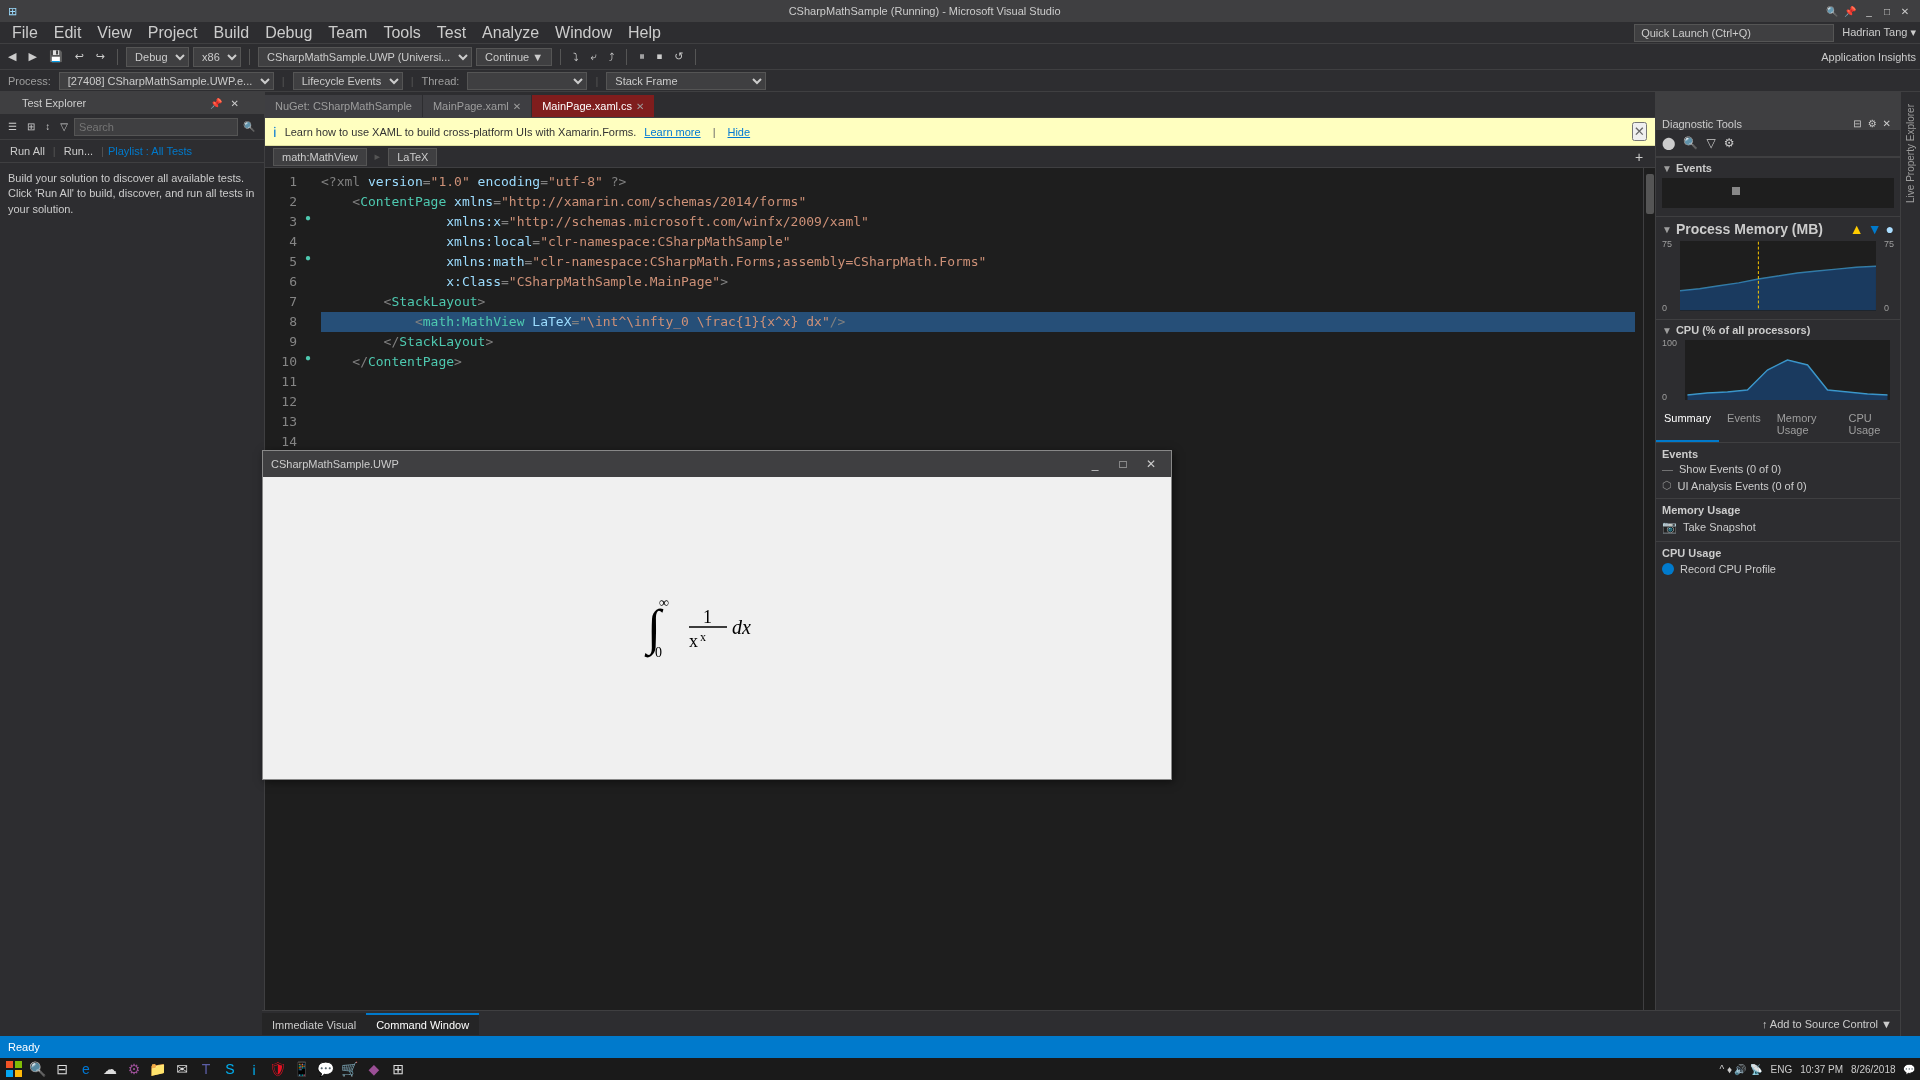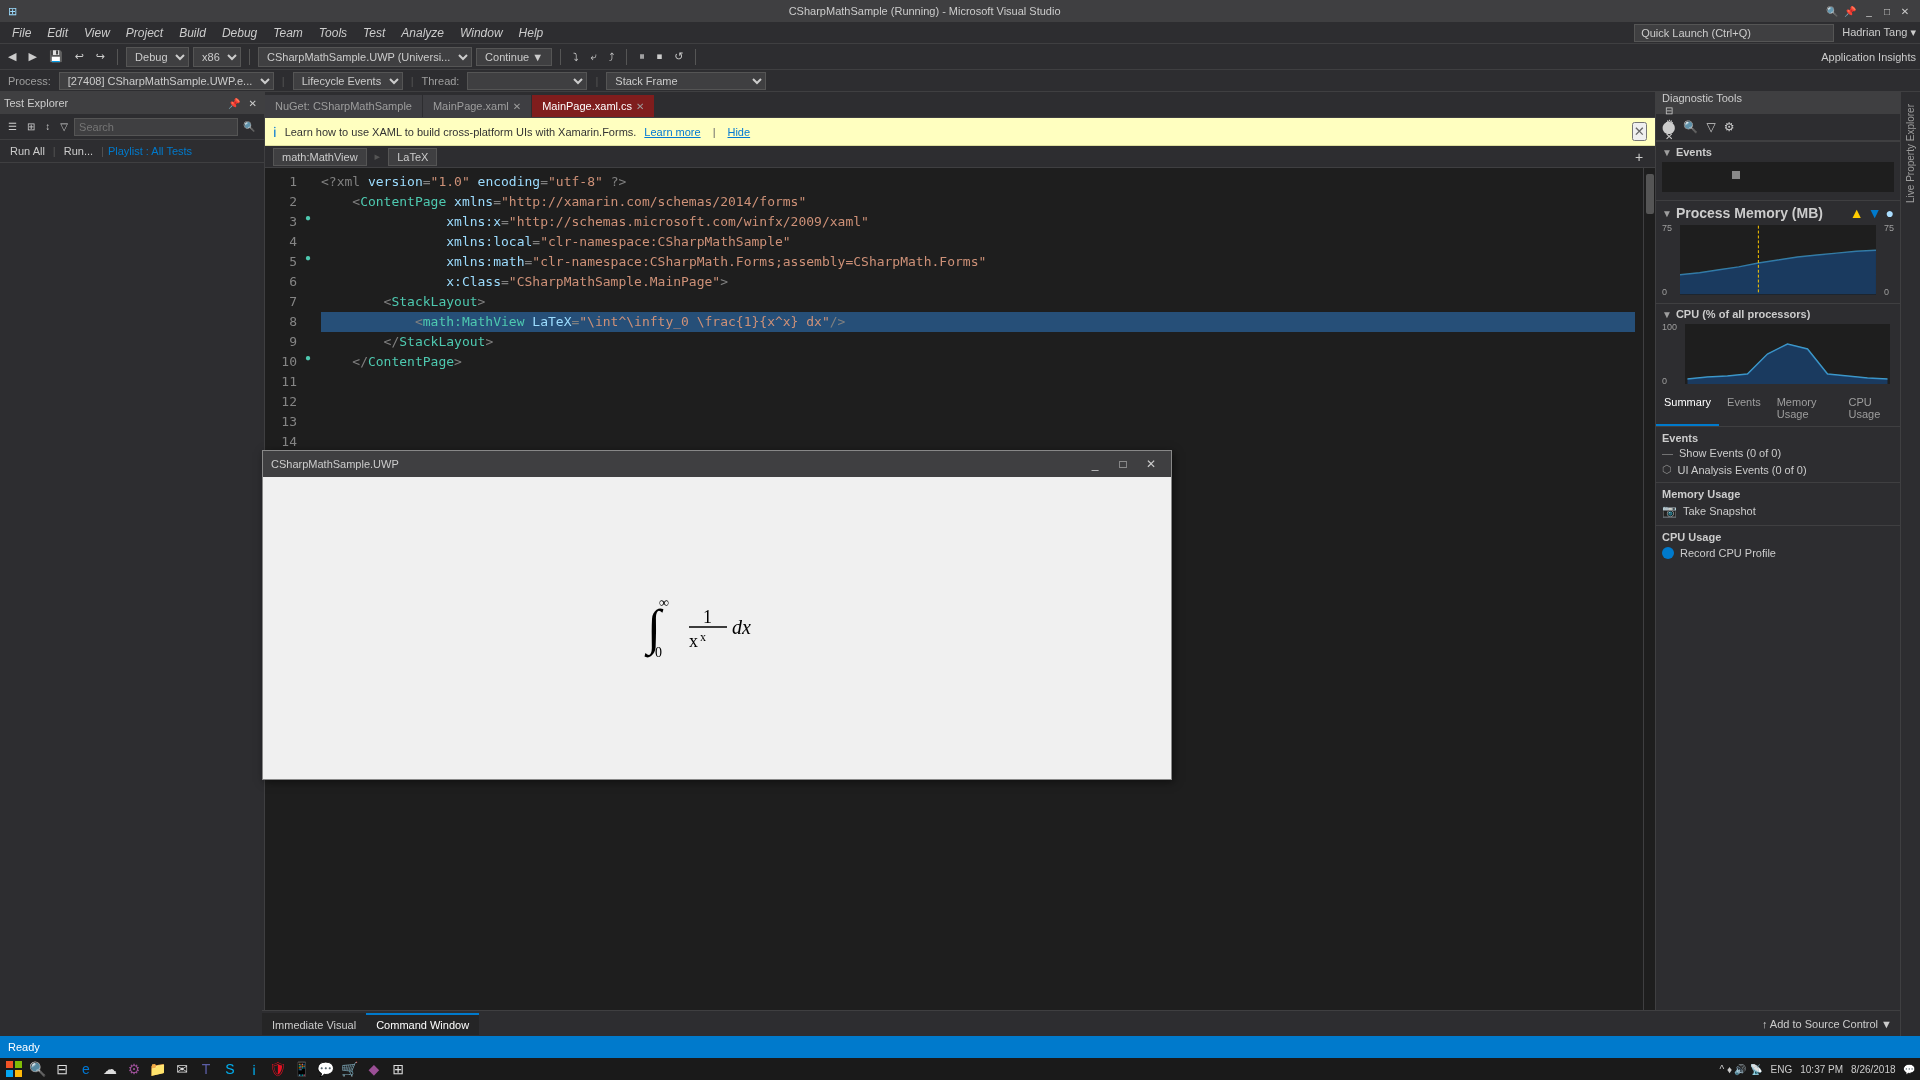--- a/index.html
+++ b/index.html
@@ -6,39 +6,39 @@
     body { font-family: 'Segoe UI', sans-serif; font-size: 12px; background: #2d2d30; color: #ddd; width: 1920px; height: 1080px; overflow: hidden; }
     
     
     .title-bar { background: #3f3f41; height: 22px; display: flex; align-items: center; padding: 0 8px; color: #ccc; font-size: 11px; }
     .title-bar .title { flex: 1; text-align: center; }
     .title-bar .window-controls { display: flex; gap: 4px; }
     .title-bar .win-btn { width: 14px; height: 14px; display: flex; align-items: center; justify-content: center; font-size: 10px; color: #ccc; cursor: pointer; }
     
     
     .menu-bar { background: #2d2d30; height: 22px; display: flex; align-items: center; padding: 0 4px; border-bottom: 1px solid #3f3f41; }
-    .menu-item { padding: 2px 8px; color: #ccc; font-size: 12px; cursor: pointer; font-style: italic; }
+    .menu-item { padding: 2px 8px; color: #ccc; font-size: 16px; cursor: pointer; }
     
     
     .toolbar { background: #2d2d30; height: 26px; display: flex; align-items: center; padding: 0 4px; border-bottom: 1px solid #3f3f41; gap: 4px; }
     .toolbar-btn { background: transparent; border: none; color: #ccc; padding: 2px 4px; cursor: pointer; font-size: 11px; }
     .toolbar-sep { width: 1px; height: 16px; background: #555; margin: 0 4px; }
     .toolbar-dropdown { background: #3f3f41; border: 1px solid #555; color: #ccc; height: 20px; font-size: 11px; padding: 0 4px; }
     
     
     .process-bar { background: #2d2d30; height: 22px; display: flex; align-items: center; padding: 0 8px; font-size: 11px; color: #ccc; border-bottom: 1px solid #3f3f41; gap: 8px; }
     .process-label { color: #9e9e9e; }
     .process-dropdown { background: #3f3f41; border: 1px solid #555; color: #ccc; height: 18px; font-size: 11px; padding: 0 4px; }
     
     
     .main-layout { display: flex; height: calc(1080px - 22px - 22px - 26px - 22px - 22px); }
     
     
     .left-panel { width: 265px; background: #2d2d30; border-right: 1px solid #3f3f41; display: flex; flex-direction: column; }
-    .panel-header { background: #3f3f41; height: 22px; display: flex; align-items: center; padding: 0 4px; font-size: 11px; color: #ccc; }
+    .panel-header { background: #3f3f41; height: 22px; display: flex; align-items: center; padding: 0 22px; font-size: 11px; color: #ccc; }
     .panel-title { flex: 1; font-size: 11px; }
     .panel-controls { display: flex; gap: 2px; }
     .panel-btn { background: transparent; border: none; color: #ccc; cursor: pointer; font-size: 10px; padding: 1px 3px; }
     
     .test-toolbar { background: #2d2d30; height: 26px; display: flex; align-items: center; padding: 2px 4px; gap: 2px; border-bottom: 1px solid #3f3f41; }
     .test-btn { background: transparent; border: none; color: #ccc; font-size: 10px; cursor: pointer; padding: 2px 4px; }
     .test-search { background: #3f3f41; border: 1px solid #555; color: #ccc; height: 18px; flex: 1; padding: 0 4px; font-size: 11px; }
     
     .test-filter-bar { display: flex; align-items: center; padding: 4px 6px; gap: 4px; border-bottom: 1px solid #3f3f41; font-size: 11px; }
     .filter-btn { background: transparent; border: none; color: #ccc; font-size: 11px; cursor: pointer; padding: 1px 4px; }
@@ -69,21 +69,21 @@
     .add-btn { width: 16px; height: 16px; background: transparent; border: none; color: #ccc; cursor: pointer; font-size: 14px; }
     
     
     .code-area { flex: 1; display: flex; overflow: hidden; }
     .line-numbers { background: #1e1e1e; padding: 0 8px; min-width: 40px; text-align: right; color: #858585; font-size: 13px; font-family: Consolas, monospace; line-height: 20px; padding-top: 4px; }
     .code-content { flex: 1; padding: 4px 8px; overflow: auto; font-size: 13px; font-family: Consolas, monospace; line-height: 20px; color: #d4d4d4; background: #1e1e1e; }
     .code-line { white-space: pre; display: flex; align-items: center; }
     
     
     .right-panel { width: 245px; background: #2d2d30; border-left: 1px solid #3f3f41; display: flex; flex-direction: column; }
-    .diag-header { background: #3f3f41; height: 22px; display: flex; align-items: flex-start; padding: 0 6px; font-size: 11px; flex-direction: column; }
+    .diag-header { background: #3f3f41; height: 38px; display: flex; align-items: flex-end; padding: 0 6px; font-size: 11px; }
     .diag-title { flex: 1; color: #ccc; }
     .diag-toolbar { display: flex; align-items: center; padding: 4px; gap: 4px; border-bottom: 1px solid #3f3f41; }
     .diag-btn { background: transparent; border: none; color: #ccc; font-size: 12px; cursor: pointer; padding: 2px; }
     
     .diag-section { padding: 4px 6px; font-size: 11px; }
     .diag-label { color: #9e9e9e; margin-bottom: 4px; }
     .diag-value { color: #ccc; }
     .timer-bar { background: #3f3f41; height: 12px; position: relative; margin: 4px 0; }
     .timer-fill { background: #007acc; height: 100%; }
     
@@ -240,20 +240,23 @@
     </div>
 
     <div class="test-filter-bar">
       <button class="filter-btn">Run All</button>
       <span style="color:#555">|</span>
       <button class="filter-btn">Run...</button>
       <span style="color:#555">|</span>
       <button class="filter-dropdown">Playlist : All Tests</button>
     </div>
 
+    <div class="test-info">
+      <span>Build your solution to discover all available tests. Click 'Run All' to build, discover, and run all tests in your solution.</span>
+    </div>
 
   </div>
 
   <div class="center-panel">
 
     <div class="tab-bar">
       <div class="tab">
         <span>NuGet: CSharpMathSample</span>
       </div>
       <div class="tab">

